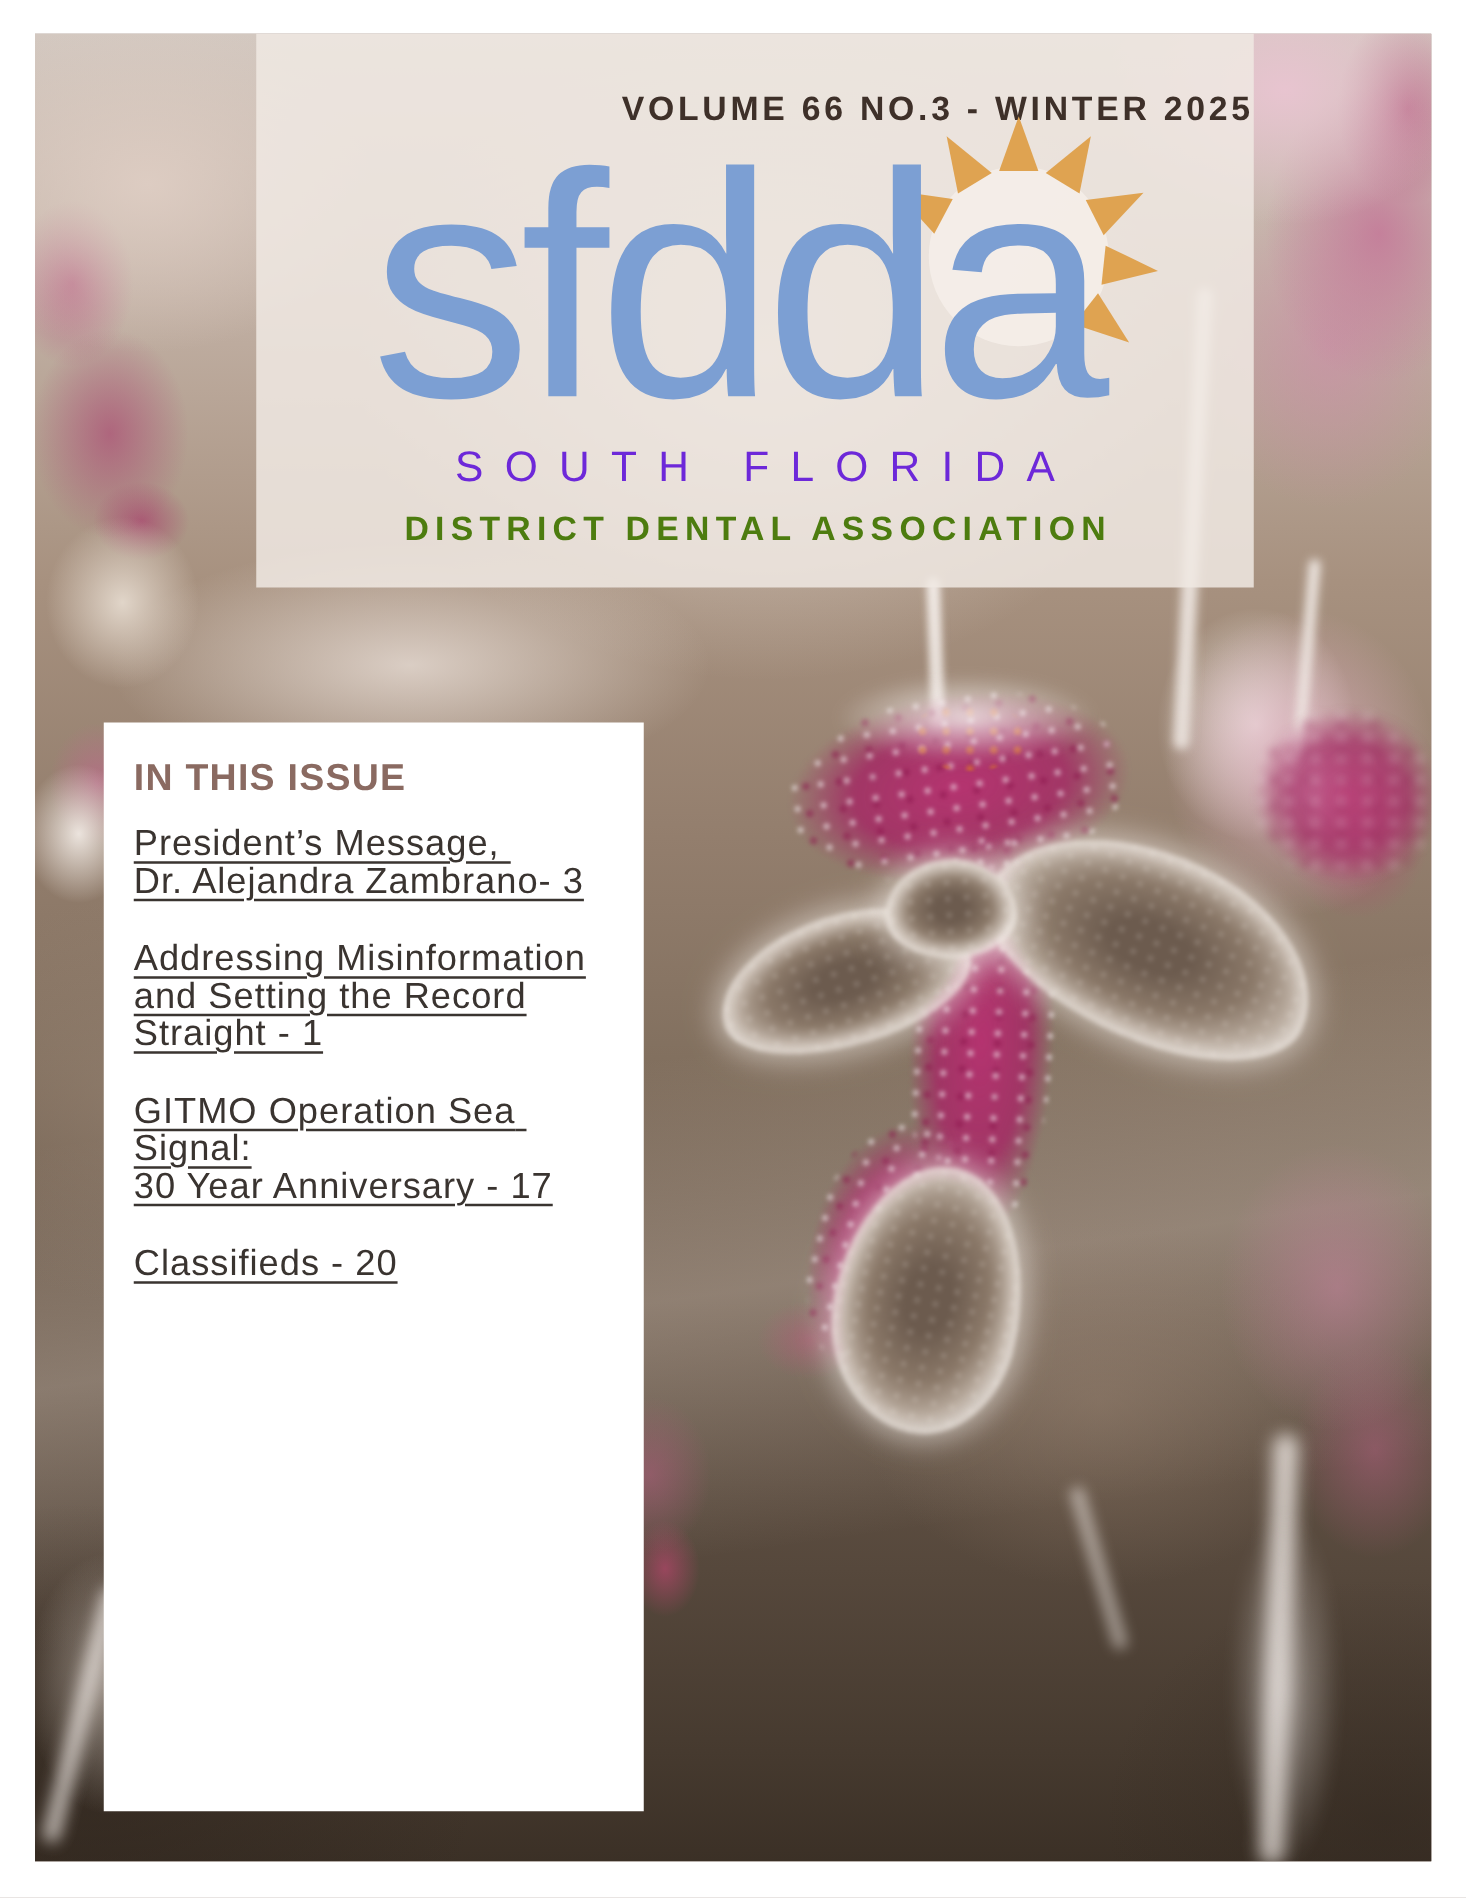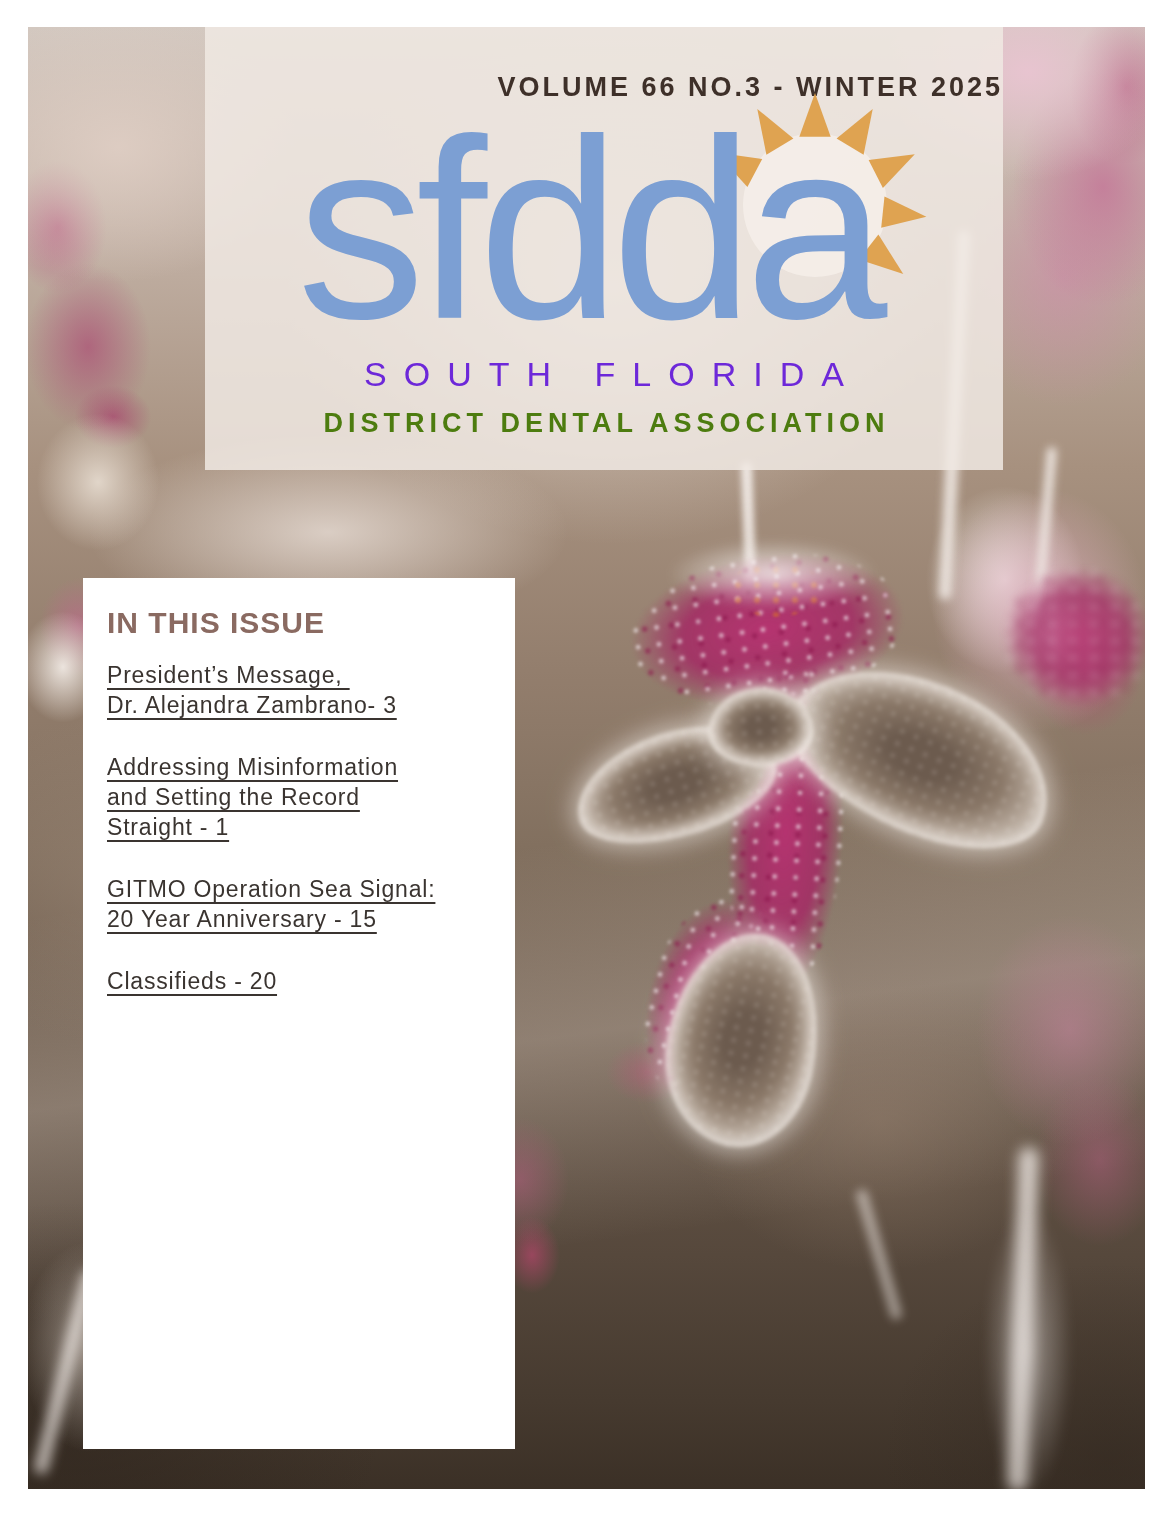--- a/index.html
+++ b/index.html
@@ -92,21 +92,21 @@
   .toc{
     position:absolute;left:83px;top:578px;width:432px;height:871px;
     background:#ffffff;box-sizing:border-box;padding:27px 32px 0 24px;
   }
   .toc h2{
     margin:0 0 19px 0;font-size:30px;font-weight:bold;letter-spacing:1px;
     color:#8a6a61;line-height:36px;
   }
   .toc-item{
     display:block;margin:0 0 32px 0;
-    font-size:23px;line-height:30px;letter-spacing:0.8px;color:#3a3430;
+    font-size:29px;line-height:30px;letter-spacing:0.8px;color:#3a3430;
     white-space:pre-wrap;
     text-decoration:underline;text-decoration-thickness:2px;text-underline-offset:5px;
     cursor:pointer;
   }
 </style>
 </head>
 <body>
 
 <div class="page">
 
@@ -153,17 +153,17 @@
   </div>
 
   <div class="toc">
     <h2>IN THIS ISSUE</h2>
     <a class="toc-item">President’s Message, 
 Dr. Alejandra Zambrano- 3</a>
     <a class="toc-item">Addressing Misinformation
 and Setting the Record
 Straight - 1</a>
     <a class="toc-item">GITMO Operation Sea Signal:
-20 Year Anniversary - 15</a>
+30 Year Anniversary - 17</a>
     <a class="toc-item">Classifieds - 20</a>
   </div>
 
 </div>
 
 </body></html>

